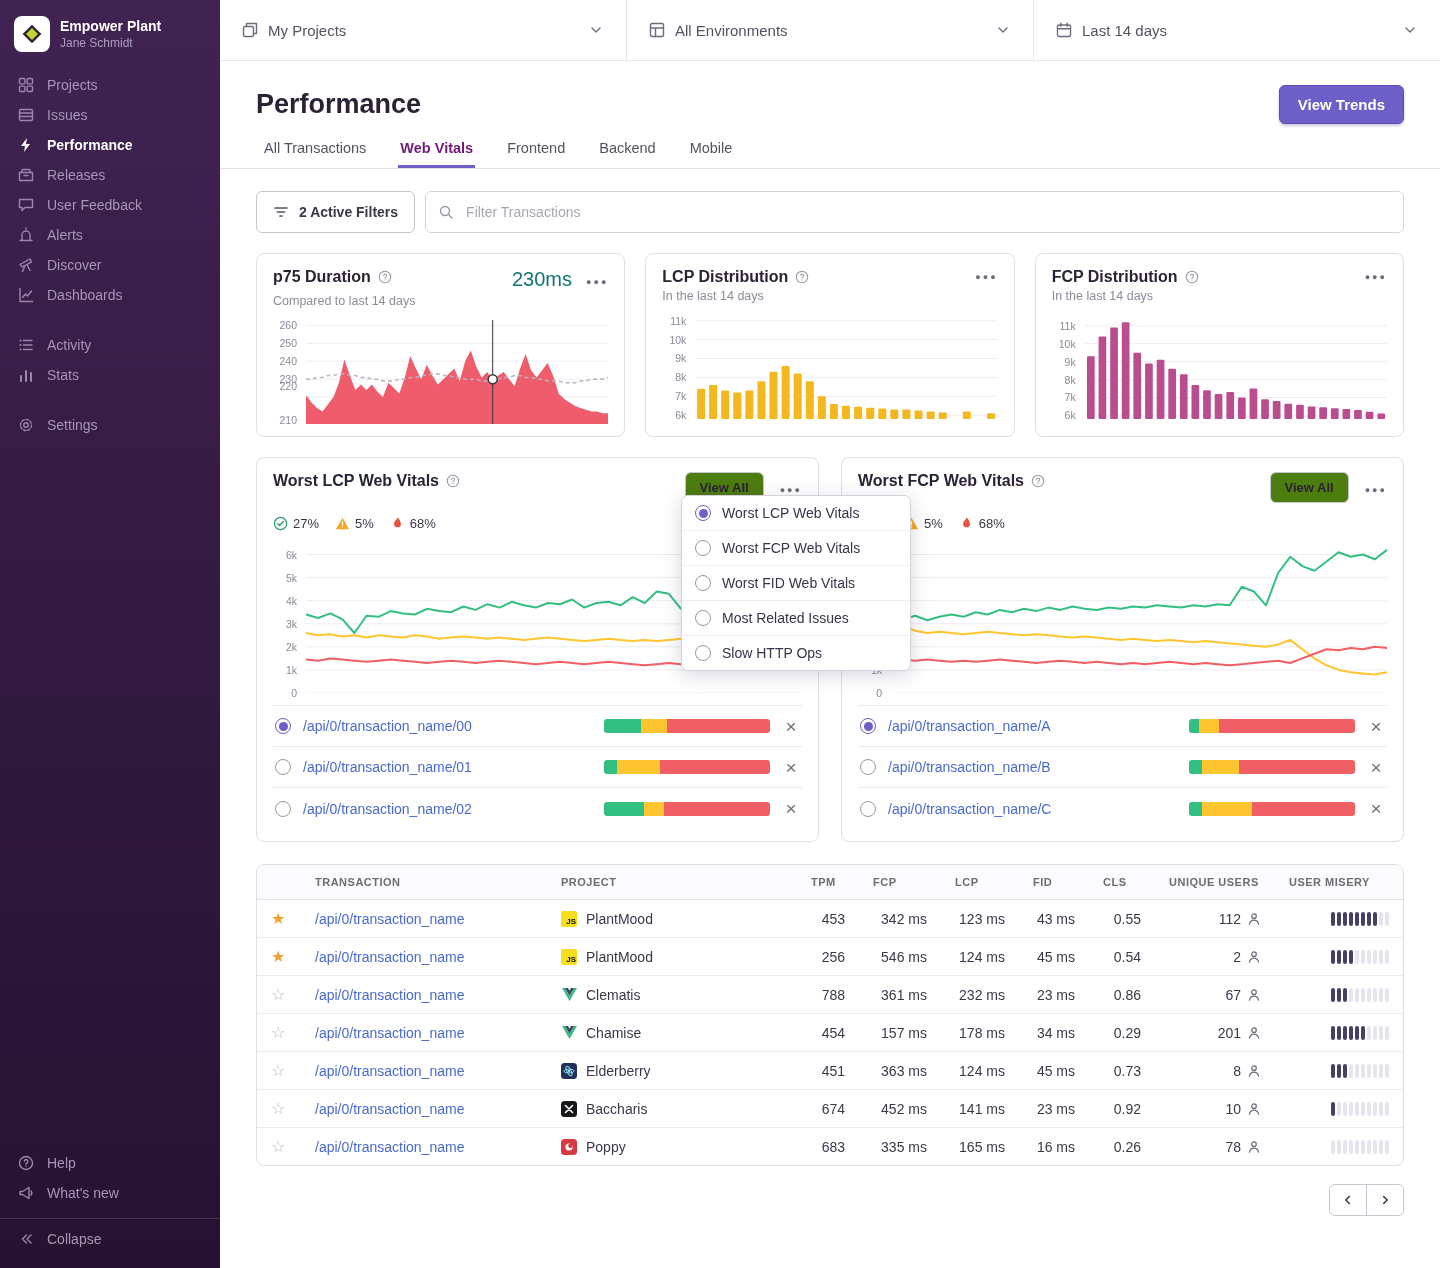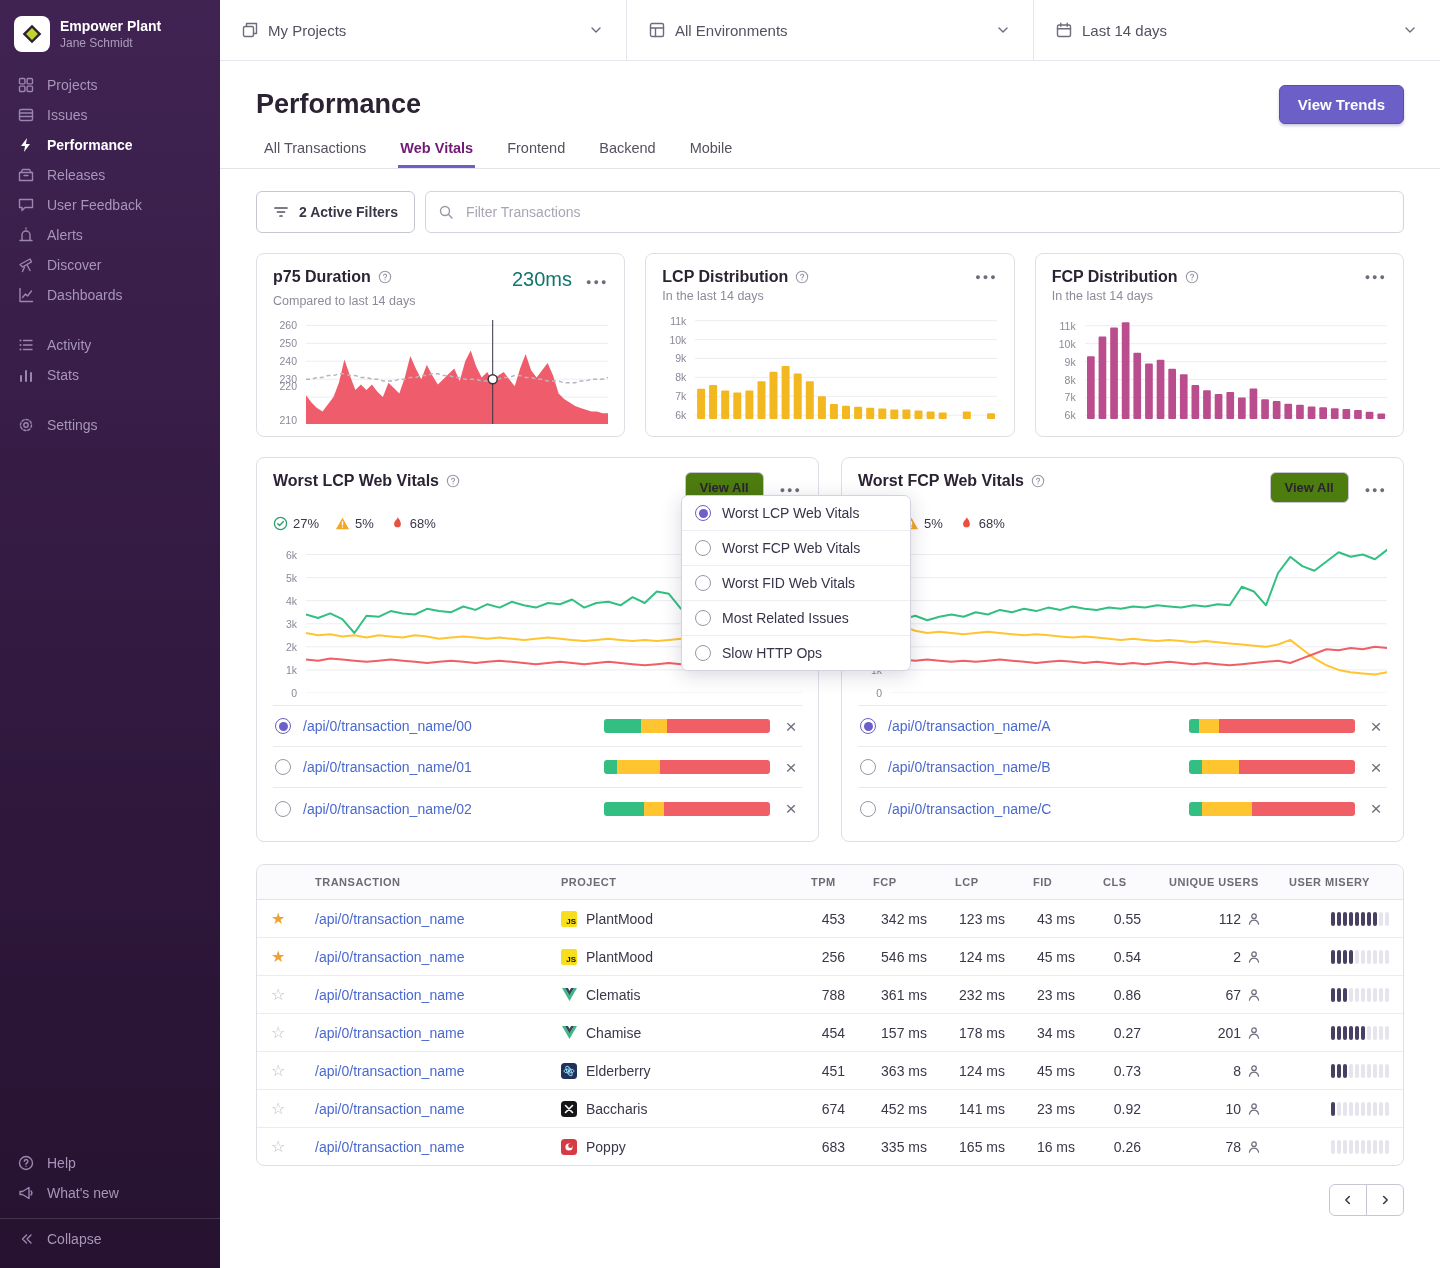--- a/index.html
+++ b/index.html
@@ -923,21 +923,21 @@
                       <polygon points="3.6,0 9,8.8 14.4,0 10.8,0 9,3.1 7.2,0" fill="#35495e"></polygon>
                     </svg>
                   </span>
                   <span>Chamise</span>
                 </span>
               </td>
     <td class="num">454</td>
     <td class="num">157 ms</td>
     <td class="num">178 ms</td>
     <td class="num">34 ms</td>
-    <td class="num">0.27</td>
+    <td class="num">0.29</td>
     <td>
                 <span class="users-cell">
                   <span>201</span>
                   <span class="ico u-ico">
                     <svg viewBox="0 0 16 16" fill="none" stroke="currentColor" stroke-width="1.4" stroke-linecap="round" stroke-linejoin="round">
                       <circle cx="8" cy="4.8" r="2.6"></circle>
                       <path d="M2.8 14c.6-3.2 2.8-4.6 5.2-4.6s4.6 1.4 5.2 4.6"></path>
                     </svg>
                   </span>
                 </span>

